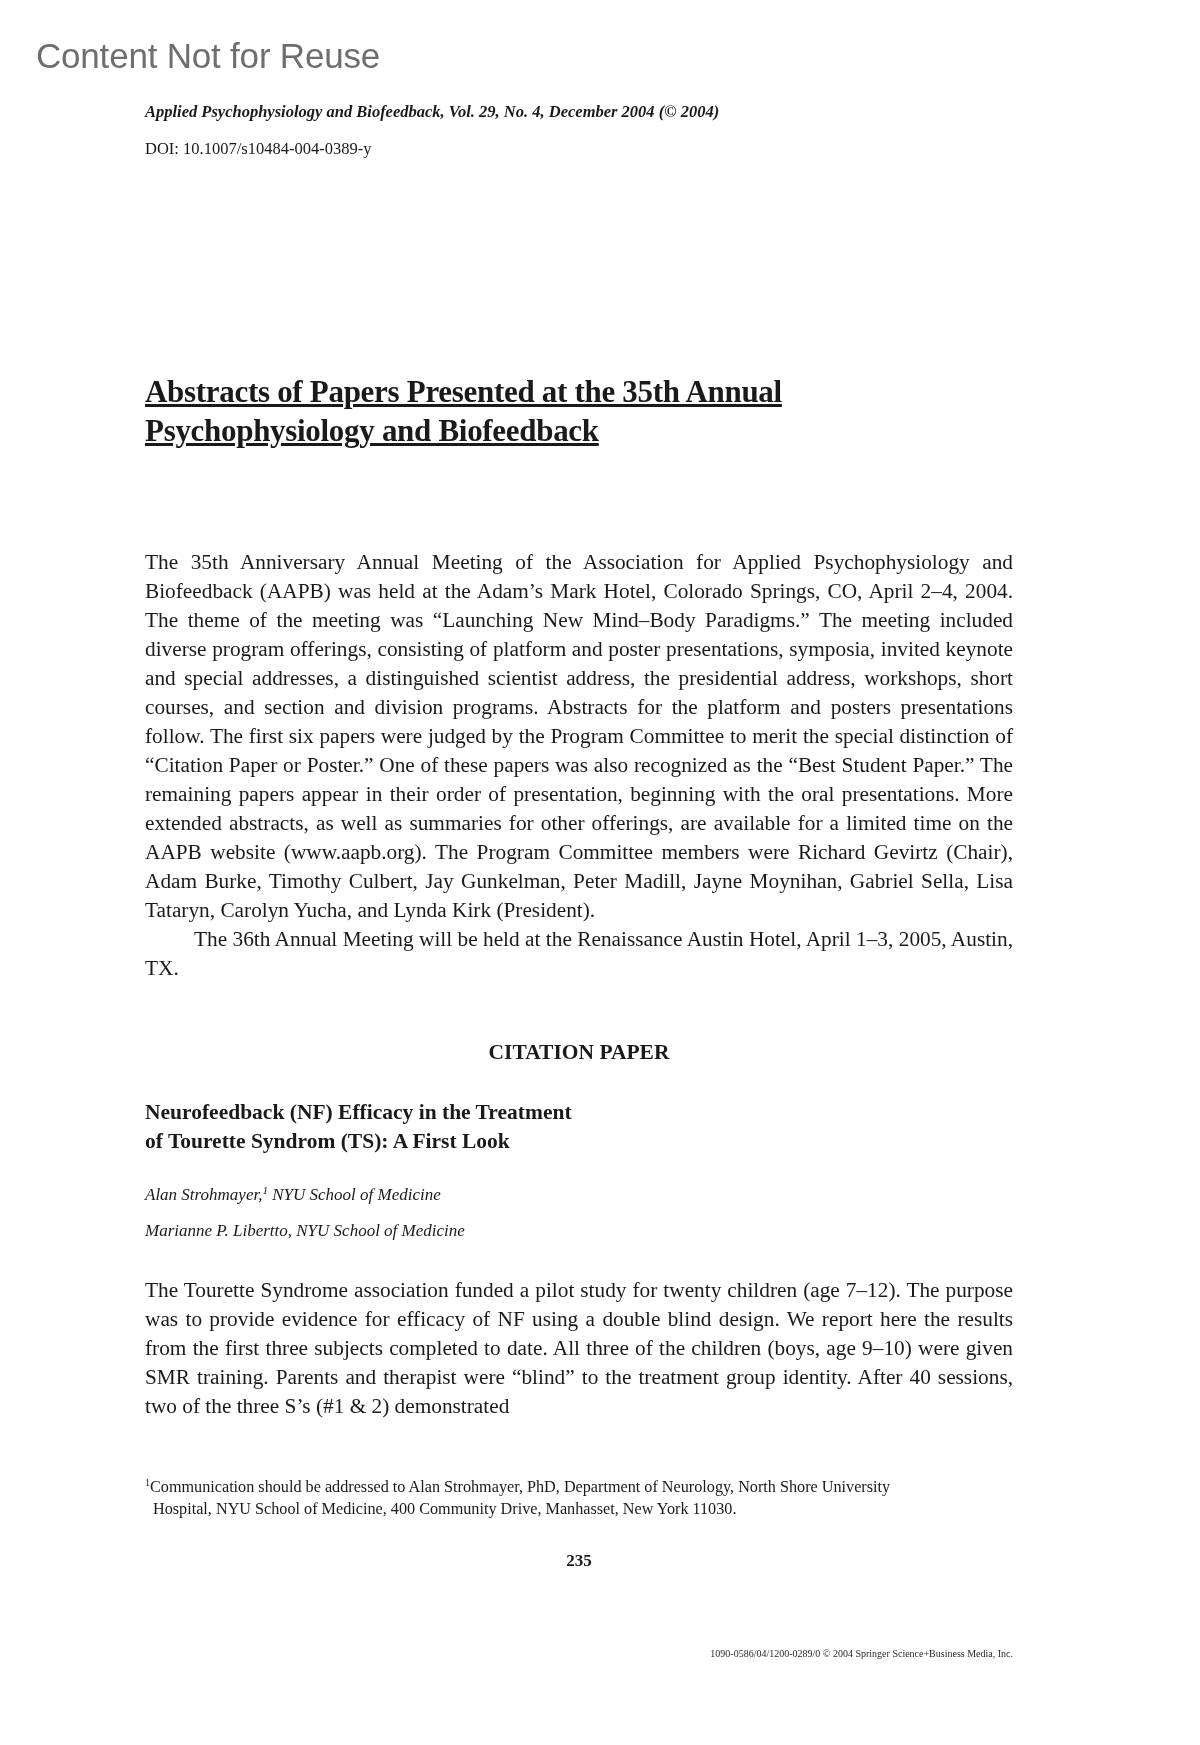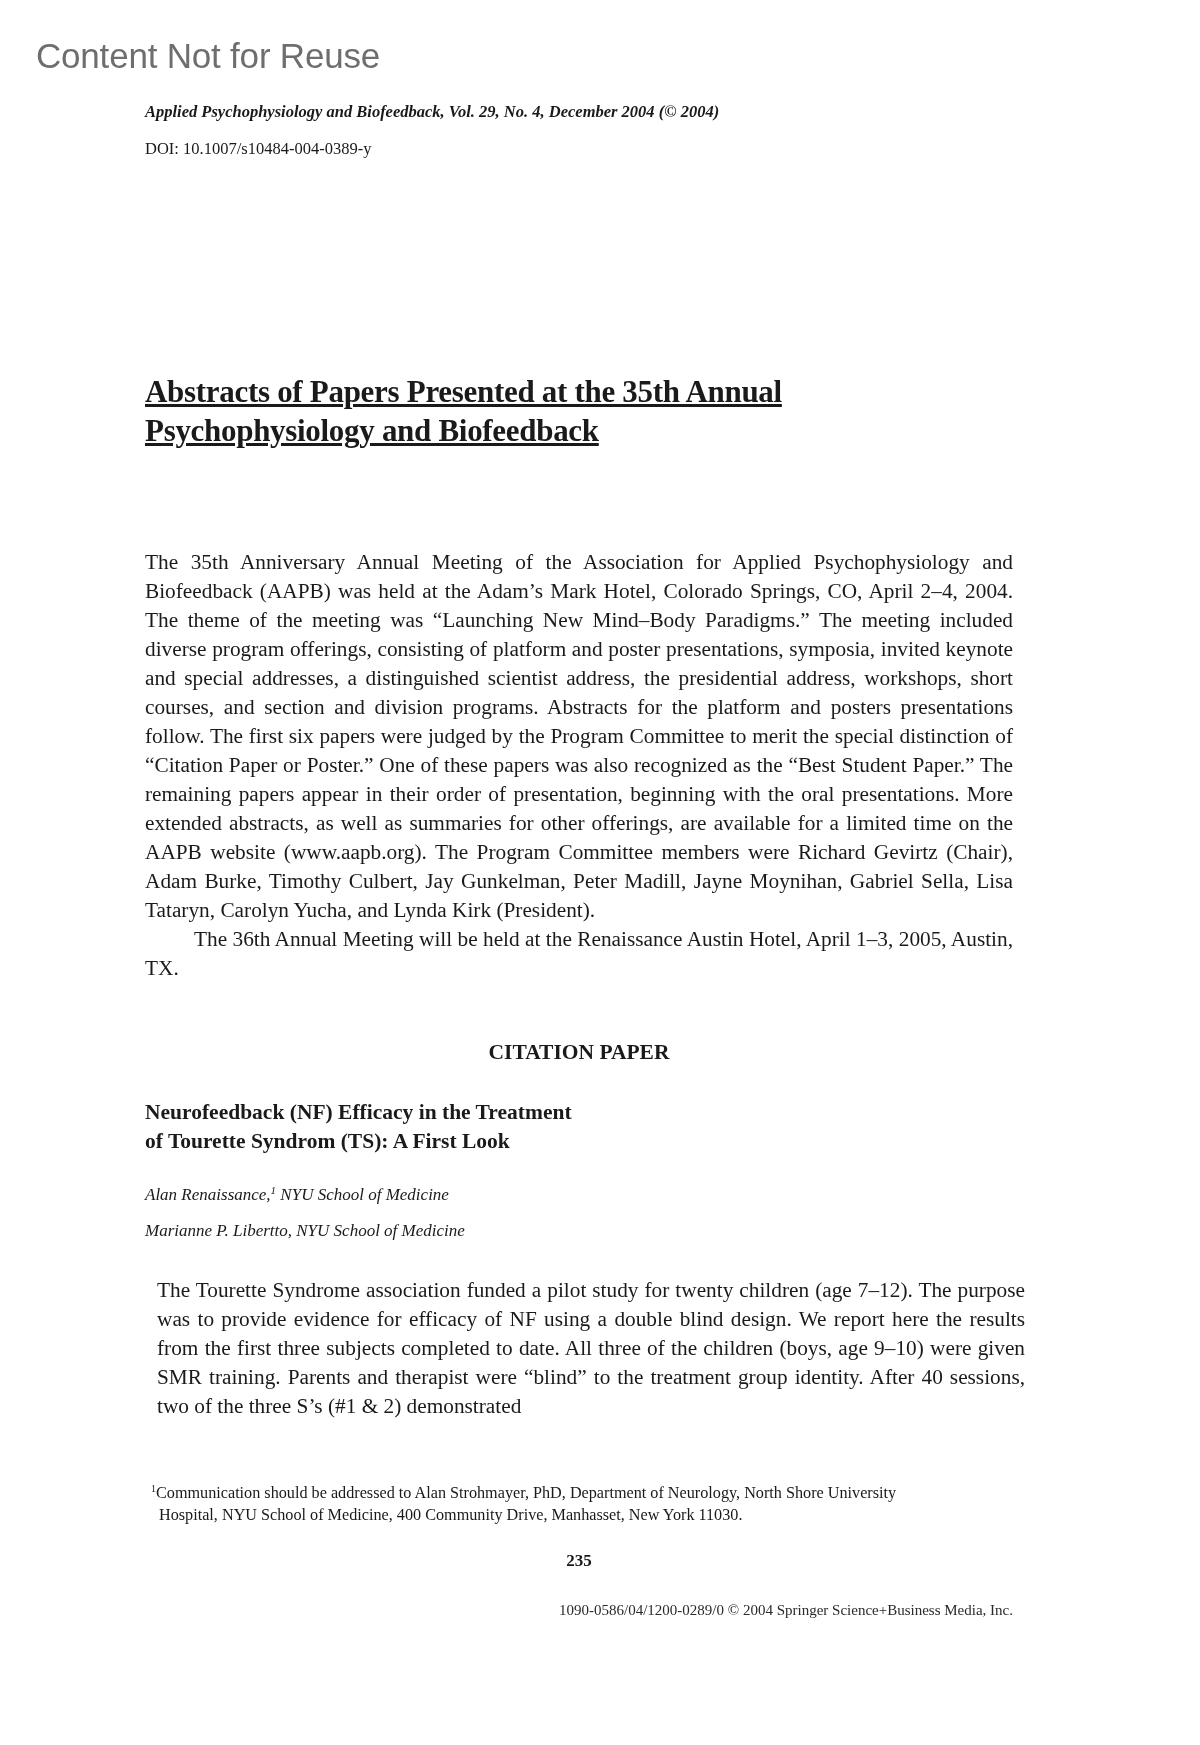--- a/index.html
+++ b/index.html
@@ -19,29 +19,29 @@
   .intro p.indent { text-indent: 49px; }
   .section-head { position: absolute; top: 1040px; left: 0; width: 868px; text-align: center; font-weight: bold;
                   font-size: 21.5px; }
   .abstract-title { position: absolute; top: 1098px; left: 0; width: 868px; text-align: left; font-weight: bold;
                     font-size: 21.5px; line-height: 29px; margin: 0; }
   .abstract-title span { display: block; }
   .author { position: absolute; left: 0; font-style: italic; font-size: 17px; white-space: nowrap; }
   .author sup { font-size: 11px; vertical-align: 6px; line-height: 0; }
   .author.a1 { top: 1185px; }
   .author.a2 { top: 1221px; }
-  .abstract-body { position: absolute; top: 1276px; left: 12px; width: 868px; font-size: 21.3px; line-height: 29px;
+  .abstract-body { position: absolute; top: 1276px; left: 0; width: 868px; font-size: 21.3px; line-height: 29px;
                    text-align: justify; margin: 0; }
   .footnote { position: absolute; top: 1476px; left: 0; width: 868px; font-size: 16.2px; line-height: 22px;
-              text-align: justify; margin: 6px; }
+              text-align: justify; margin: 0; }
   .footnote sup { font-size: 10px; vertical-align: 6px; line-height: 0; }
   .footnote .fn-cont { padding-left: 8px; }
   .page-number { position: absolute; top: 1551px; left: 0; width: 868px; text-align: center; font-weight: bold;
                  font-size: 17px; }
-  .copyright { position: absolute; top: 1602px; right: 0; font-size: 15px; white-space: nowrap; color: #2a2a2a; }
+  .copyright { position: absolute; top: 1648px; right: 0; font-size: 10px; white-space: nowrap; color: #2a2a2a; }
 </style>
 </head>
 <body>
 
 <div class="watermark">Content Not for Reuse</div>
 
 <div class="page">
   <div class="journal">Applied Psychophysiology and Biofeedback, Vol. 29, No. 4, December 2004 (© 2004)</div>
   <div class="doi">DOI: 10.1007/s10484-004-0389-y</div>
 
@@ -55,21 +55,21 @@
     <p class="indent">The 36th Annual Meeting will be held at the Renaissance Austin Hotel, April 1–3, 2005, Austin, TX.</p>
   </div>
 
   <div class="section-head">CITATION PAPER</div>
 
   <h2 class="abstract-title">
     <span>Neurofeedback (NF) Efficacy in the Treatment</span>
     <span>of Tourette Syndrom (TS): A First Look</span>
   </h2>
 
-  <div class="author a1"><span>Alan Renaissance,</span><sup>1</sup><span> NYU School of Medicine</span></div>
+  <div class="author a1"><span>Alan Strohmayer,</span><sup>1</sup><span> NYU School of Medicine</span></div>
   <div class="author a2"><span>Marianne P. Libertto,</span><span> NYU School of Medicine</span></div>
 
   <p class="abstract-body">The Tourette Syndrome association funded a pilot study for twenty children (age 7–12). The purpose was to provide evidence for efficacy of NF using a double blind design. We report here the results from the first three subjects completed to date. All three of the children (boys, age 9–10) were given SMR training. Parents and therapist were “blind” to the treatment group identity. After 40 sessions, two of the three S’s (#1 &amp; 2) demonstrated</p>
 
   <div class="footnote">
     <div><sup>1</sup><span>Communication should be addressed to Alan Strohmayer, PhD, Department of Neurology, North Shore University</span></div>
     <div class="fn-cont">Hospital, NYU School of Medicine, 400 Community Drive, Manhasset, New York 11030.</div>
   </div>
 
   <div class="page-number">235</div>

